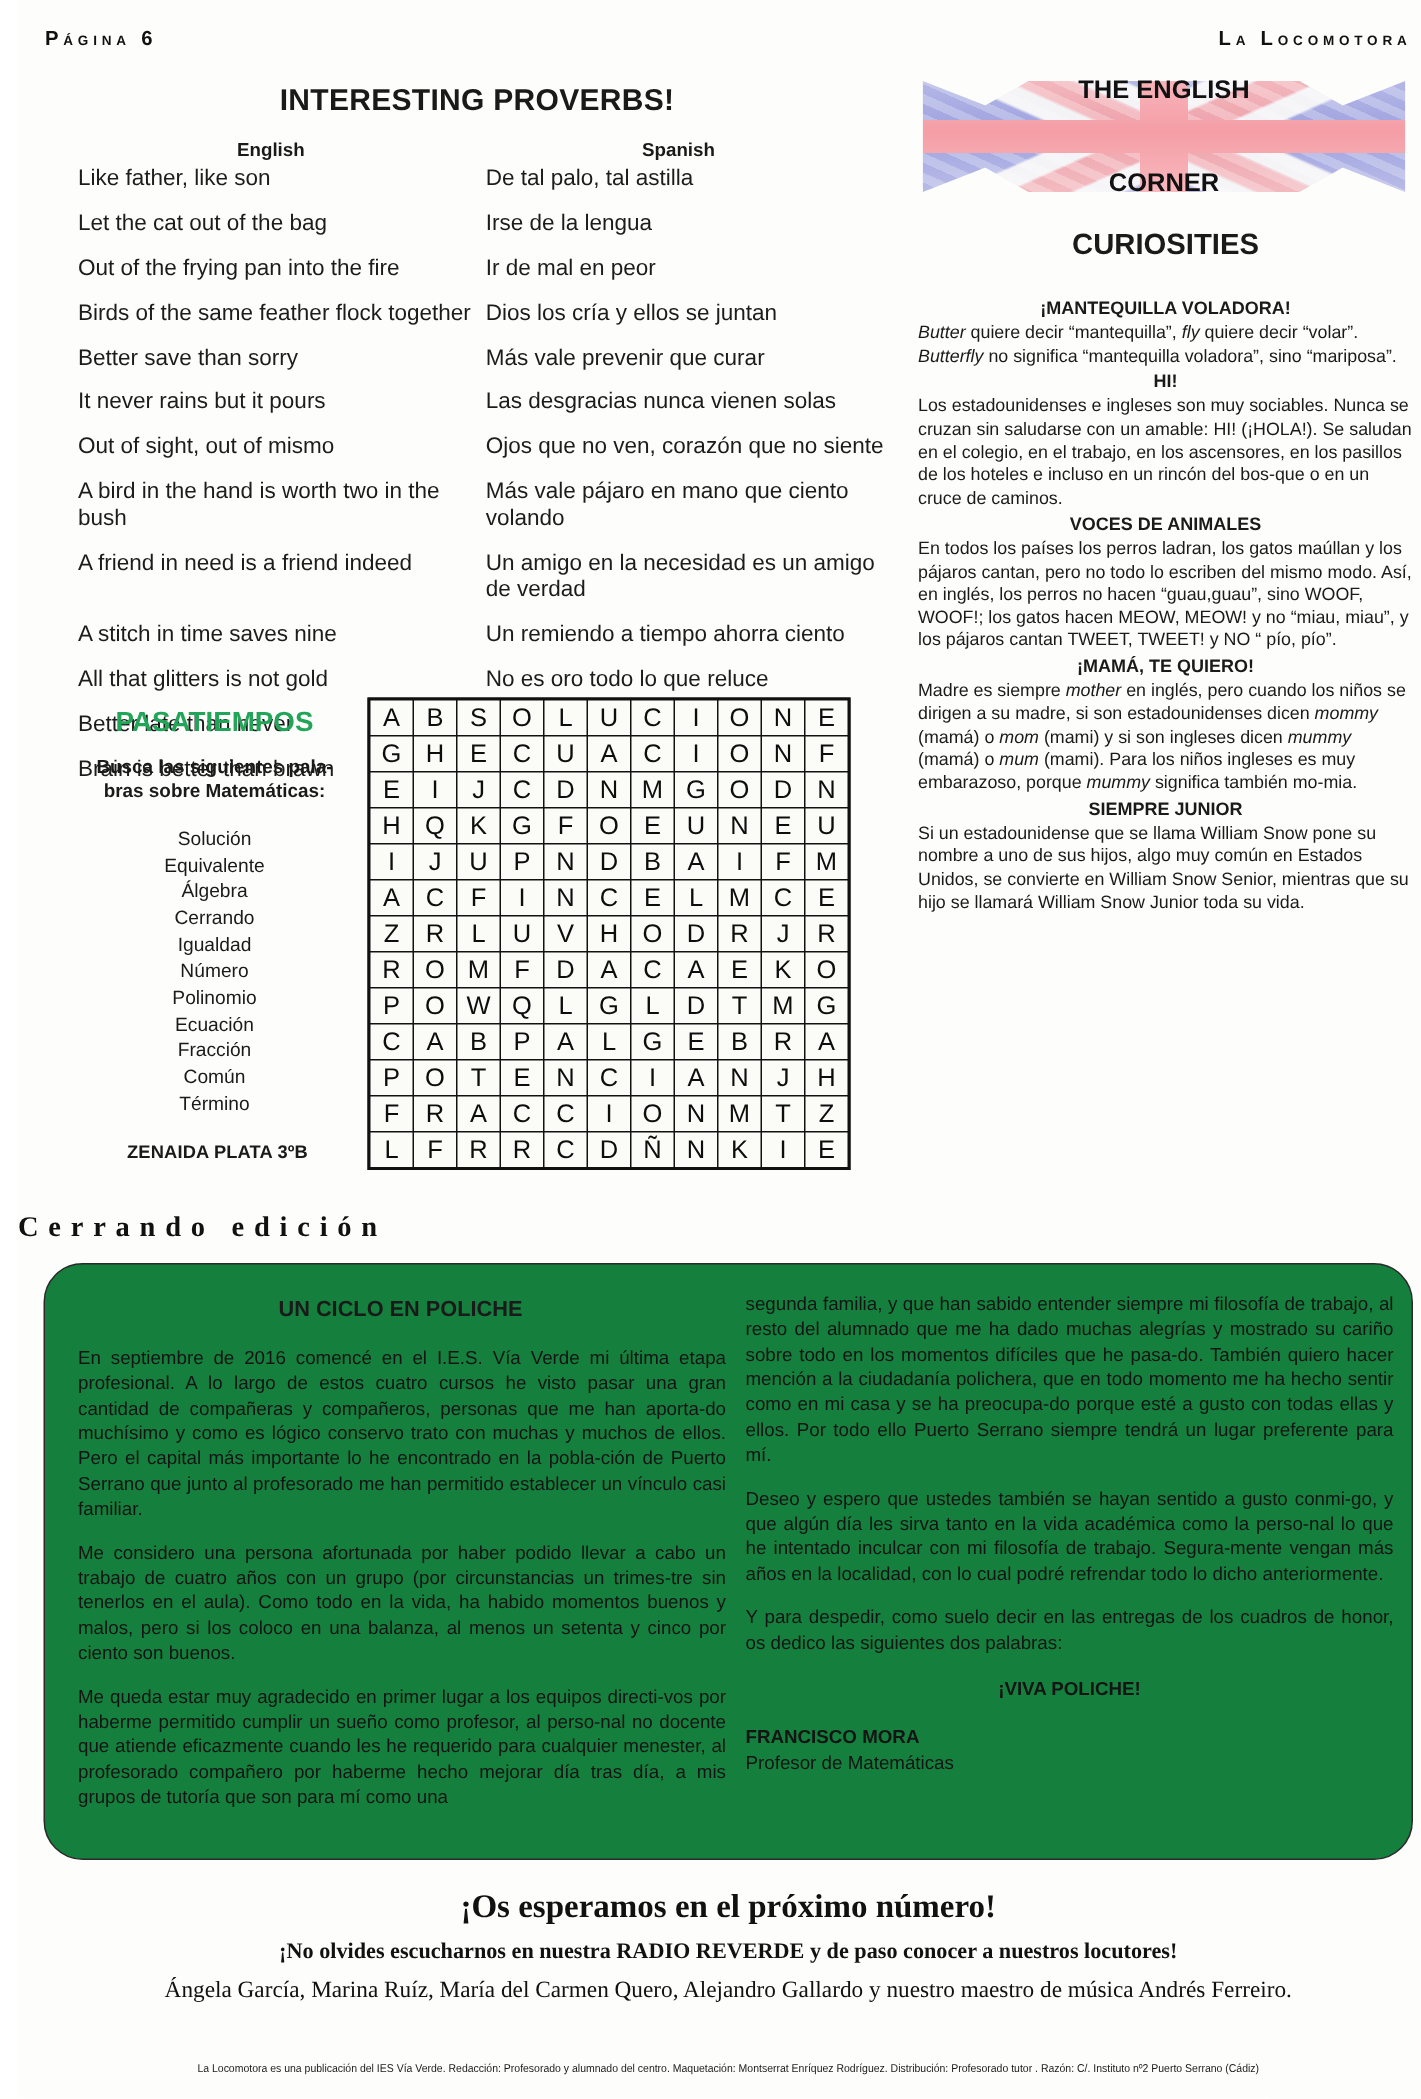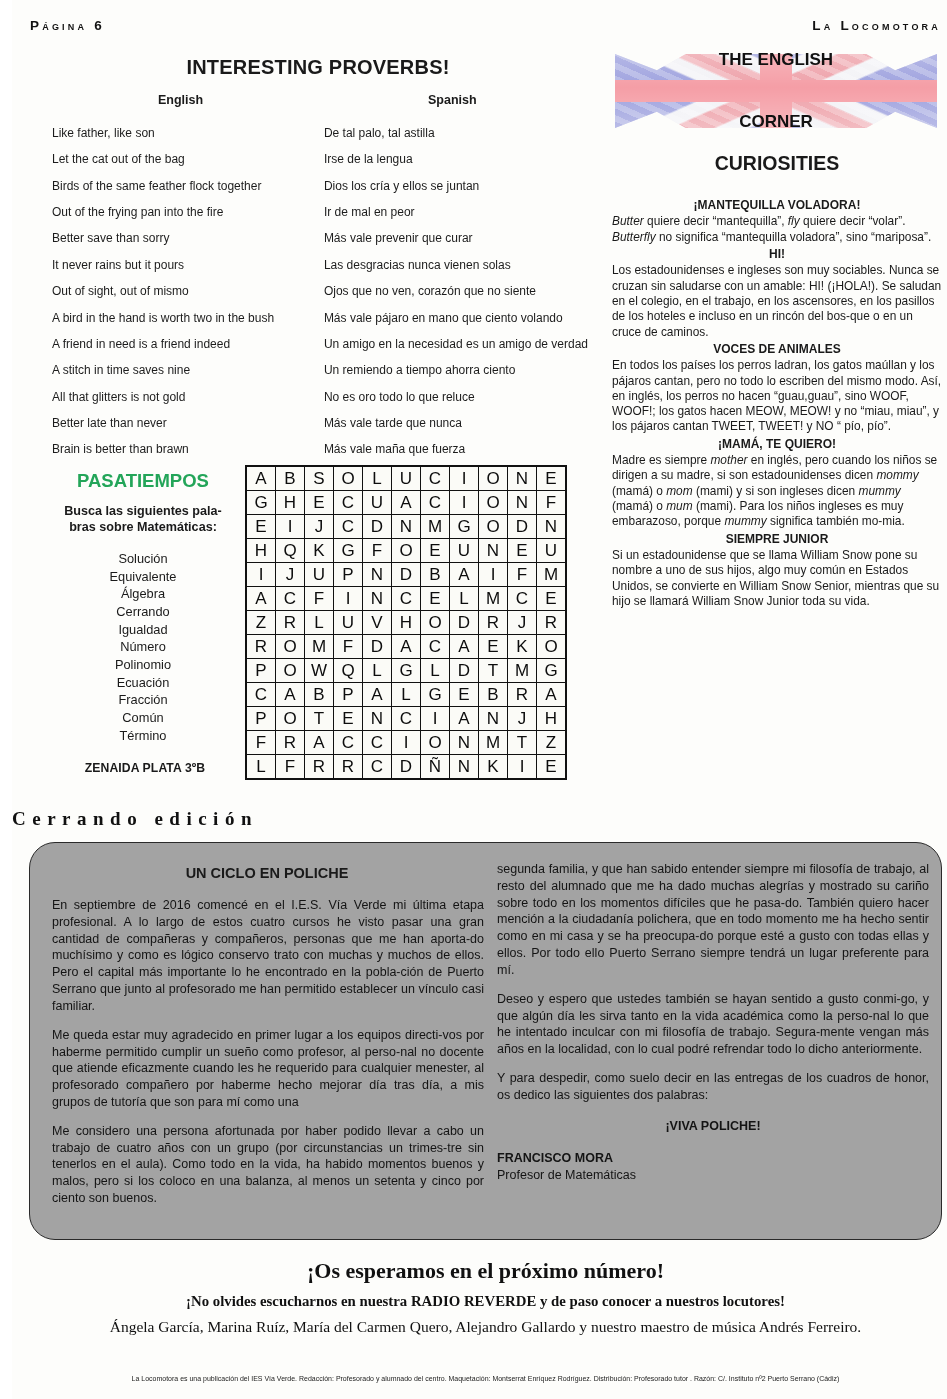--- a/index.html
+++ b/index.html
@@ -57,25 +57,25 @@
     left: 36px;
     width: 540px;
     font-size: 12.5px;
     font-weight: bold;
   }
   .prov-head .c1 { position: absolute; left: 110px; }
   .prov-head .c2 { position: absolute; left: 380px; }
 
   .prov-table {
     position: absolute;
-    top: 120px;
+    top: 104px;
     left: 40px;
     width: 545px;
     border-collapse: collapse;
-    font-size: 12px;
+    font-size: 15px;
   }
   .prov-table td {
     vertical-align: top;
     padding: 6.1px 4px 6.1px 0;
     line-height: 1.18;
     color: #1c1c1c;
   }
   .prov-table td.en { width: 272px; }
   .prov-table td.es { width: 273px; }
 
@@ -259,21 +259,21 @@
     color: #111;
   }
 
   
   .article {
     position: absolute;
     top: 842px;
     left: 17px;
     width: 913px;
     height: 398px;
-    background: #a3a3a3;
+    background: #15803d;
     border: 1.3px solid #2a2a2a;
     border-radius: 26px;
     box-sizing: border-box;
     padding: 18px 22px 10px 22px;
   }
   .article .art-title {
     position: absolute;
     top: 22px;
     left: 22px;
     width: 430px;
@@ -361,26 +361,26 @@
     <tbody id="proverbs-body">
         <tr>
           <td class="en">Like father, like son</td>
           <td class="es">De tal palo, tal astilla</td>
         </tr>
         <tr>
           <td class="en">Let the cat out of the bag</td>
           <td class="es">Irse de la lengua</td>
         </tr>
         <tr>
+          <td class="en">Out of the frying pan into the fire</td>
+          <td class="es">Ir de mal en peor</td>
+        </tr>
+        <tr>
           <td class="en">Birds of the same feather flock together</td>
           <td class="es">Dios los cría y ellos se juntan</td>
-        </tr>
-        <tr>
-          <td class="en">Out of the frying pan into the fire</td>
-          <td class="es">Ir de mal en peor</td>
         </tr>
         <tr>
           <td class="en">Better save than sorry</td>
           <td class="es">Más vale prevenir que curar</td>
         </tr>
         <tr>
           <td class="en">It never rains but it pours</td>
           <td class="es">Las desgracias nunca vienen solas</td>
         </tr>
         <tr>
@@ -633,22 +633,22 @@
       <div class="sec-h">SIEMPRE JUNIOR</div>
       <p>Si un estadounidense que se llama William Snow pone su nombre a uno de sus hijos, algo muy común en Estados Unidos, se convierte en William Snow Senior, mientras que su hijo se llamará William Snow Junior toda su vida.</p>
     </div>
 
   <div class="cerrando">Cerrando edición</div>
 
   <div class="article">
     <div class="art-title">UN CICLO EN POLICHE</div>
     <div class="art-col left" id="art-left">
         <p>En septiembre de 2016 comencé en el I.E.S. Vía Verde mi última etapa profesional. A lo largo de estos cuatro cursos he visto pasar una gran cantidad de compañeras y compañeros, personas que me han aporta-do muchísimo y como es lógico conservo trato con muchas y muchos de ellos. Pero el capital más importante lo he encontrado en la pobla-ción de Puerto Serrano que junto al profesorado me han permitido establecer un vínculo casi familiar.</p>
+        <p>Me considero una persona afortunada por haber podido llevar a cabo un trabajo de cuatro años con un grupo (por circunstancias un trimes-tre sin tenerlos en el aula). Como todo en la vida, ha habido momentos buenos y malos, pero si los coloco en una balanza, al menos un setenta y cinco por ciento son buenos.</p>
         <p>Me queda estar muy agradecido en primer lugar a los equipos directi-vos por haberme permitido cumplir un sueño como profesor, al perso-nal no docente que atiende eficazmente cuando les he requerido para cualquier menester, al profesorado compañero por haberme hecho mejorar día tras día, a mis grupos de tutoría que son para mí como una</p>
-        <p>Me considero una persona afortunada por haber podido llevar a cabo un trabajo de cuatro años con un grupo (por circunstancias un trimes-tre sin tenerlos en el aula). Como todo en la vida, ha habido momentos buenos y malos, pero si los coloco en una balanza, al menos un setenta y cinco por ciento son buenos.</p>
       </div>
     <div class="art-col right" id="art-right">
         <p>segunda familia, y que han sabido entender siempre mi filosofía de trabajo, al resto del alumnado que me ha dado muchas alegrías y mostrado su cariño sobre todo en los momentos difíciles que he pasa-do. También quiero hacer mención a la ciudadanía polichera, que en todo momento me ha hecho sentir como en mi casa y se ha preocupa-do porque esté a gusto con todas ellas y ellos. Por todo ello Puerto Serrano siempre tendrá un lugar preferente para mí.</p>
         <p>Deseo y espero que ustedes también se hayan sentido a gusto conmi-go, y que algún día les sirva tanto en la vida académica como la perso-nal lo que he intentado inculcar con mi filosofía de trabajo. Segura-mente vengan más años en la localidad, con lo cual podré refrendar todo lo dicho anteriormente.</p>
         <p>Y para despedir, como suelo decir en las entregas de los cuadros de honor, os dedico las siguientes dos palabras:</p>
         <p class="center-bold">¡VIVA POLICHE!</p>
         <p class="sig-name">FRANCISCO MORA</p>
         <p class="sig-role">Profesor de Matemáticas</p>
       </div>
   </div>

